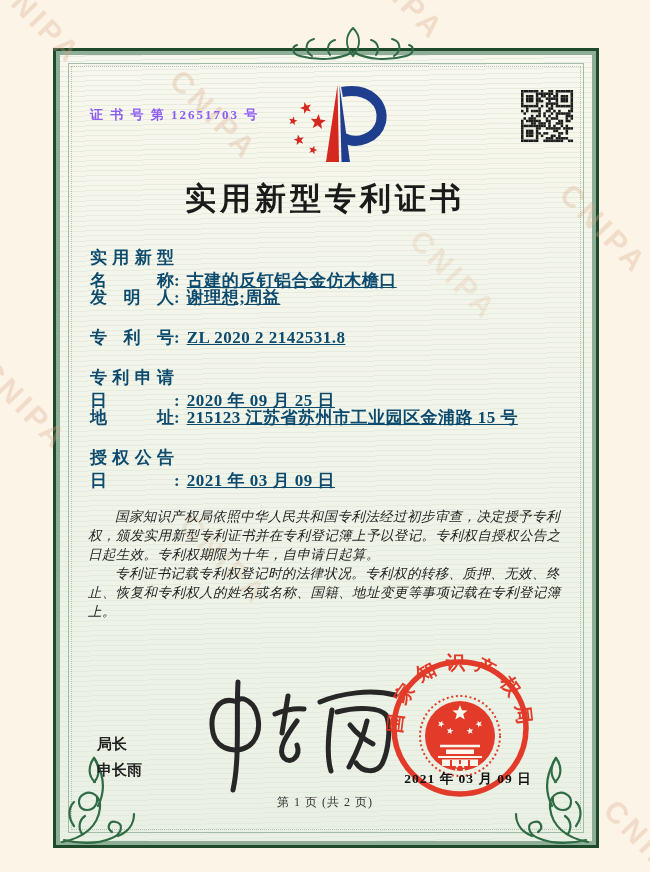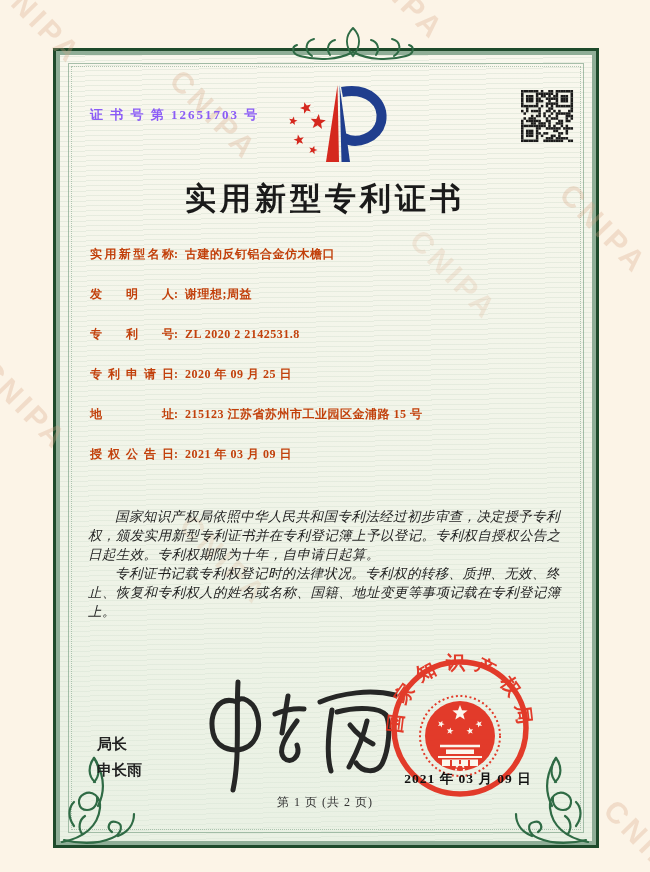--- a/index.html
+++ b/index.html
@@ -25,21 +25,21 @@
   .wm.faint{color:rgba(214,164,132,0.20);}
 
   .layer{position:absolute;inset:0;z-index:2;}
 
   
   .cert-no{position:absolute;left:90px;top:106px;font-size:13px;font-weight:600;
            letter-spacing:2px;color:#8b5cf6;}
   .title{position:absolute;left:0;width:650px;top:178px;text-align:center;
          font-size:31px;font-weight:600;letter-spacing:4px;color:#1a1a1a;}
   .fields{position:absolute;left:90px;top:246px;width:480px;}
-  .frow{position:relative;height:40px;font-size:12px;font-weight:600;color:#c2410c;}
+  .frow{position:relative;height:40px;font-size:17px;font-weight:600;color:#0c4a6e;text-decoration:underline;}
   .flabel{display:inline-block;width:84px;text-align:justify;text-align-last:justify;}
   .fcolon{display:inline-block;margin-right:7px;}
   .fvalue{letter-spacing:0.5px;}
   .fpair2{position:absolute;left:240px;top:0;}
   .paras{position:absolute;left:88px;top:507px;width:474px;font-size:13.5px;
          font-style:italic;line-height:19px;color:#1f1f1f;letter-spacing:0.4px;}
   .paras p{margin:0;text-indent:2em;}
   .signer{position:absolute;left:97px;top:715px;
           font-family:"Liberation Sans","DejaVu Sans",sans-serif;
           font-size:15px;font-weight:bold;color:#222;line-height:26px;margin-top:16px;}

